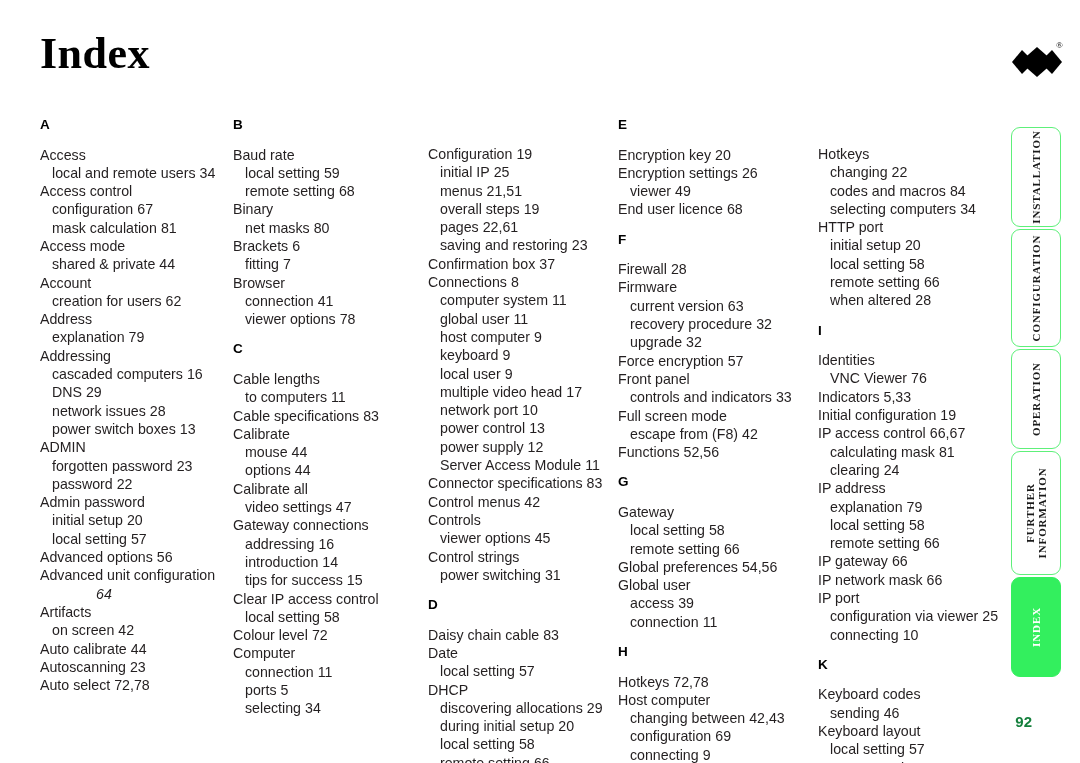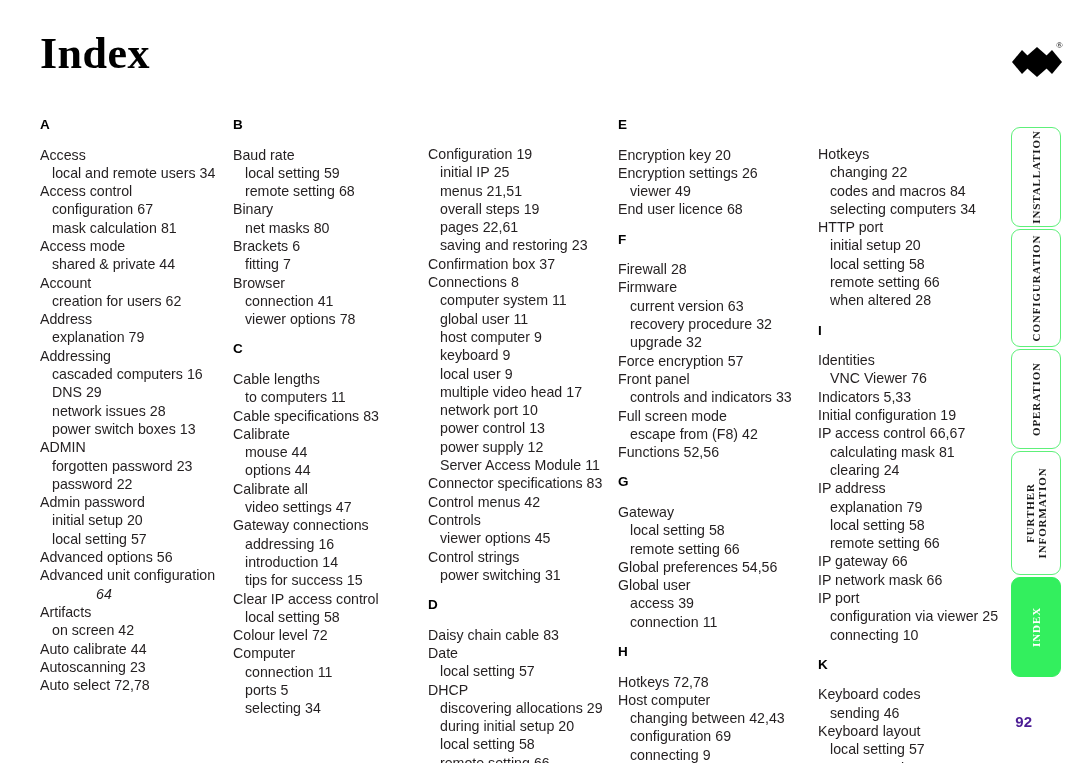--- a/index.html
+++ b/index.html
@@ -134,21 +134,21 @@
   .tab-h118 { height: 118px; }
   .tab-h124 { height: 124px; }
 
   
   #page-number {
     position: absolute;
     right: 48px;
     top: 713px;
     font-size: 15px;
     font-weight: bold;
-    color: #4c1d95;
+    color: #15803d;
   }
 </style>
 </head>
 <body>
 
 <div id="page-title">Index</div>
 
 <div id="logo">
   <svg width="58" height="48" viewBox="0 0 58 48" xmlns="http://www.w3.org/2000/svg">
     <path d="M4 24 L14 12 L44 12 L54 24 L44 36 L14 36 Z" fill="#000000"></path>

